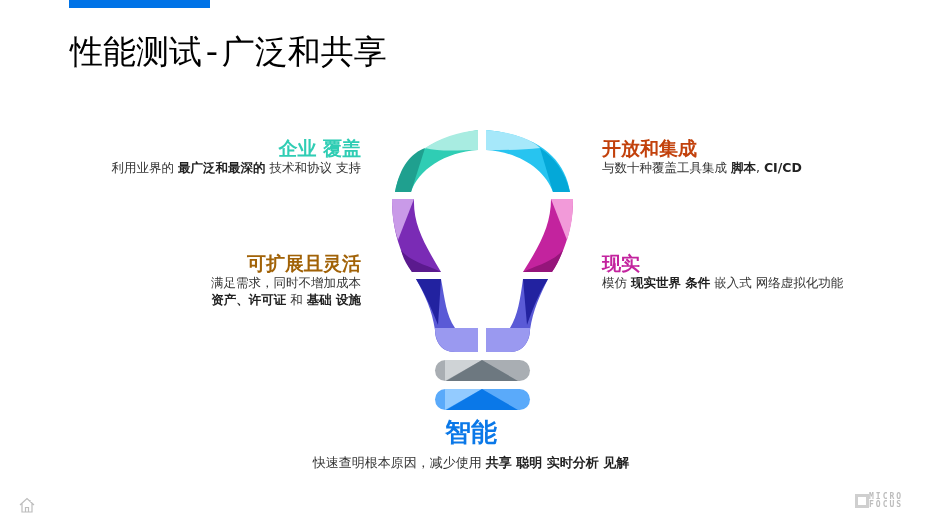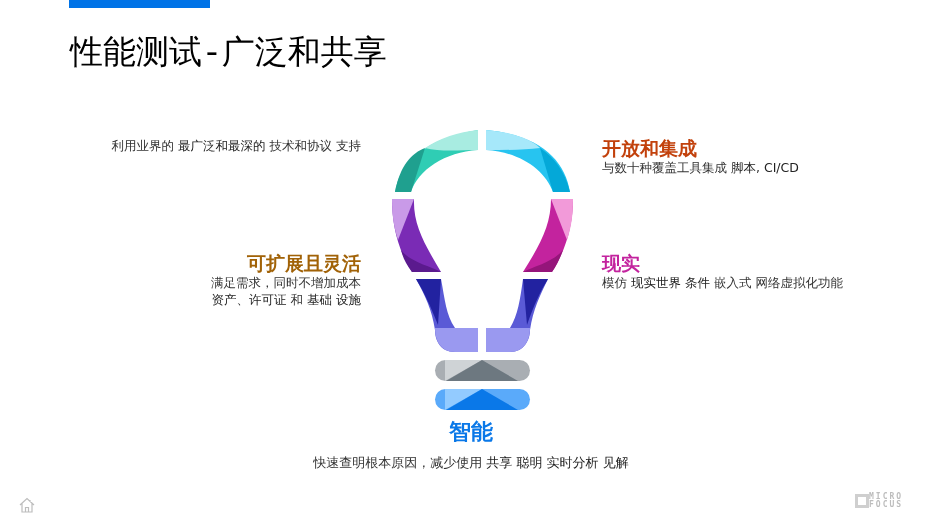--- a/index.html
+++ b/index.html
@@ -11,28 +11,28 @@
   }
   .topbar { position: absolute; left: 69px; top: 0; width: 141px; height: 8px; background: #0073e7; }
   .title {
     position: absolute; left: 70px; top: 30px;
     font-family: Liberation Mono, monospace;
     font-size: 33px; color: #000; letter-spacing: 0px; white-space: nowrap;
   }
   .block { position: absolute; white-space: nowrap; }
   .block .h { font-weight: bold; font-size: 19px; line-height: 22px; }
   .block .d { font-size: 12.5px; line-height: 17px; color: #333; }
-  .block .d b { color: #222; font-weight: normal; }
+  .block .d b { color: #222; font-weight: bold; }
   .right-align { text-align: right; }
   #b1 { right: 581px; top: 137px; }
   #b2 { right: 581px; top: 252px; }
   #b3 { left: 602px; top: 137px; }
   #b4 { left: 602px; top: 252px; }
   #b5 { left: 0; width: 942px; top: 416px; text-align: center; }
-  #b5 .h { font-size: 22px; line-height: 32px; }
+  #b5 .h { font-size: 26px; line-height: 32px; }
   #b5 .d { margin-top: 6px; font-size: 13px; text-align: center; }
   .bulb { position: absolute; left: 0; top: 0; }
   .home { position: absolute; left: 18px; top: 497px; }
   .logo { position: absolute; left: 855px; top: 493px; display: flex; align-items: center; gap: 0; }
   .logo .sq { width: 14px; height: 14px; border: 3px solid #cfcfcf; box-sizing: border-box; }
   .logo .txt { font-family: "DejaVu Sans Mono", monospace; font-size: 8px; line-height: 8px; color: #bdbdbd; letter-spacing: 2px; font-weight: bold; }
 </style>
 </head>
 <body>
 
@@ -84,20 +84,21 @@
   </g>
 
   <g>
     <rect x="435" y="389" width="95" height="21" rx="10.5" fill="#5aaafa"></rect>
     <path d="M445,389 L482,389 L445,410 Z" fill="#93cbff"></path>
     <path d="M446,410 L482,389 L518,410 Z" fill="#0a78e8"></path>
   </g>
 </svg>
 
 <div class="block right-align" id="b1">
+  <div class="h" style="color:#2fcdb4">企业 覆盖</div>
   <div class="d"><span>利用业界的 </span><b>最广泛和最深的</b><span> 技术和协议 支持</span></div>
 </div>
 
 <div class="block right-align" id="b2">
   <div class="h" style="color:#a16207">可扩展且灵活</div>
   <div class="d">满足需求，同时不增加成本</div>
   <div class="d"><b>资产、许可证</b><span> 和 </span><b>基础 设施</b></div>
 </div>
 
 <div class="block" id="b3">

